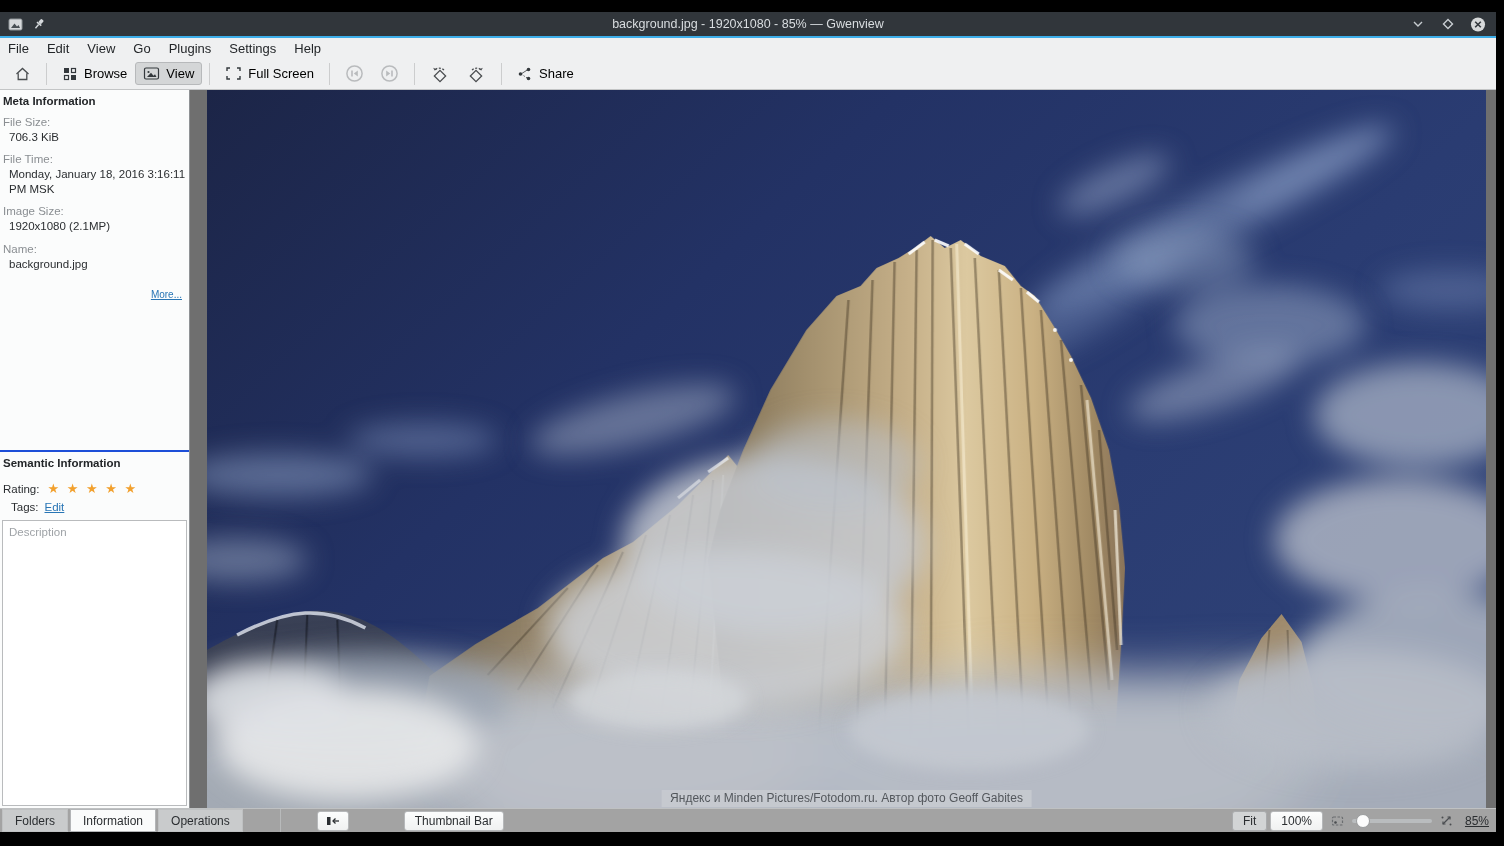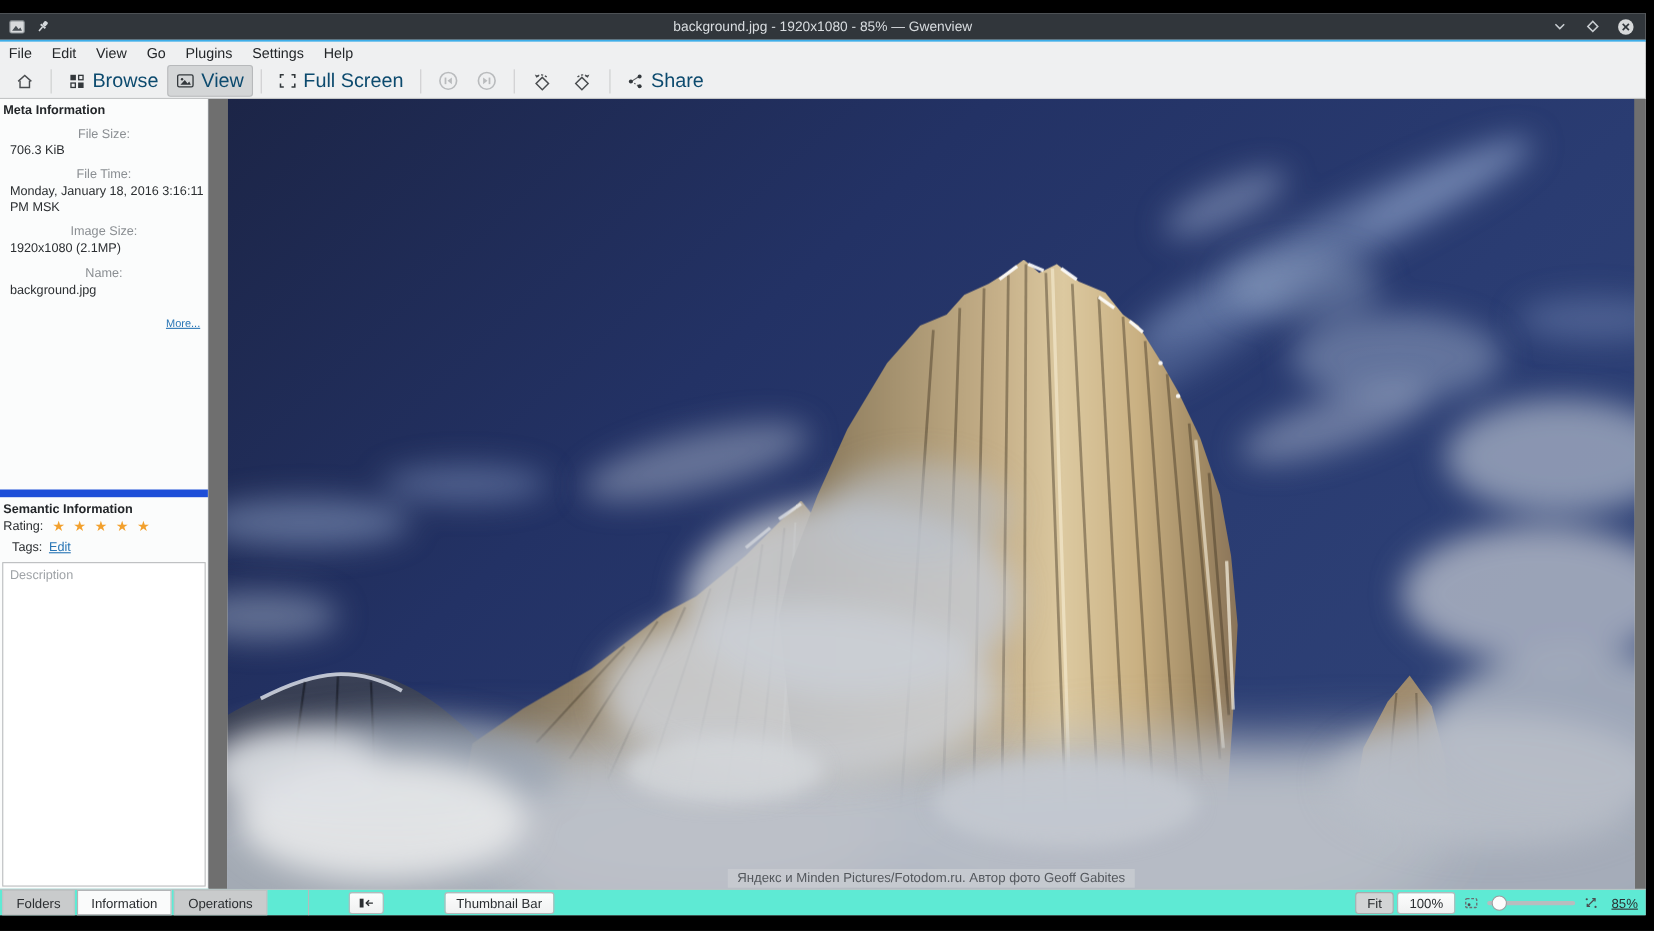--- a/index.html
+++ b/index.html
@@ -22,57 +22,57 @@
   
   .menubar { height:20px; background:#eff0f1; display:flex; align-items:center;
              padding-left:8px; flex:none; }
   .menu-item { font-size:13px; color:#232629; padding:0 9px; }
   .menu-item:first-child { padding-left:0; }
 
   
   .toolbar { height:32px; background:#eff0f1; display:flex; align-items:center;
              padding-left:6px; border-bottom:1px solid #c3c5c6; flex:none; }
   .tb-btn { display:flex; align-items:center; gap:6px; padding:4px 8px; border-radius:3px;
-            font-size:18px; color:#0c4a6e;justify-content:center; }
+            font-size:13px; color:#000000;justify-content:center; }
   .tb-btn.pressed { background:#d4d6d7; border:1px solid #b7b9bb; padding:3px 7px; }
   .tb-sep { width:1px; height:22px; background:#cccdce; margin:0 7px; flex:none; }
   .tb-icon { display:flex; align-items:center; }
   .disabled { opacity:.55; }
 
   
   .main { flex:1; display:flex; min-height:0; }
   .sidebar { width:190px; background:#fbfcfc; border-right:1px solid #8f9295;
              display:flex; flex-direction:column; font-size:11.5px; }
-  .panel-meta { height:362px; padding:5px 3px 16px 3px; border-bottom:7px solid #1d4ed8; position:relative; }
+  .panel-meta { height:362px; padding:5px 3px 16px 3px; border-bottom:2px solid #1d4ed8; position:relative; }
   .panel-title { font-weight:bold; font-size:11.5px; color:#232629; }
-  .meta-label { color:#8a8e92; margin-top:9px;text-align:center; }
+  .meta-label { color:#8a8e92; margin-top:9px; }
   .meta-value { color:#2b2e31; margin-top:2px; padding-left:6px; line-height:1.25; }
   .more-link { display:block; text-align:right; margin:18px 4px 0 0;
                color:#2875b5; text-decoration:underline; font-size:10px; }
   .panel-semantic { padding:5px 3px 0 3px; }
-  .rating-row { display:flex; align-items:center; margin-top:2px; }
+  .rating-row { display:flex; align-items:center; margin-top:12px; }
   .rating-label { color:#2b2e31; }
   .stars { color:#f2a02d; font-size:13px; letter-spacing:2px; margin-left:8px; }
   .tags-row { display:flex; align-items:center; margin-top:5px; padding-left:8px; }
   .tags-label { color:#2b2e31; }
   .edit-link { color:#2875b5; text-decoration:underline; margin-left:6px; }
   .desc-box { flex:1; margin:7px 2px 2px 2px; border:1px solid #b9bbbd; background:#fff;
               resize:none; font-family:"Liberation Sans","DejaVu Sans",sans-serif;
               font-size:11.5px; color:#2b2e31; padding:5px 6px; outline:none; }
   .desc-box::placeholder { color:#9fa3a7; }
 
   .viewarea { flex:1; background:#6f6f6f; position:relative; overflow:hidden; }
   .photo { position:absolute; left:17px; top:0; width:1279px; height:718px; overflow:hidden; }
   .photo svg { display:block; width:100%; height:100%; }
   .caption { position:absolute; bottom:1px; left:50%; transform:translateX(-50%);
              background:rgba(199,203,208,.88); color:#53575c; font-size:12px;
              padding:1px 9px 2px 9px; white-space:nowrap; }
 
   
-  .statusbar { height:24px; background:#5eead4; border-top:1px solid #bfc1c2;
+  .statusbar { height:24px; background:#a3a3a3; border-top:1px solid #bfc1c2;
                display:flex; align-items:center; flex:none; font-size:12px; color:#2b2e31;gap:33px; }
   .sb-tabs { display:flex; gap:2px; padding-left:2px; height:100%; align-items:stretch; }
   .sb-tab { display:flex; align-items:center; padding:0 12px; background:#c9cbcc;
             border:1px solid #bfc1c2; color:#2b2e31; }
   .sb-tab.active { background:#fafbfb; border:1px solid #b3b5b7; }
   .sb-vsep { width:1px; background:#b8babb; height:100%; margin:0 3px 0 4px; }
   .sb-btn { display:flex; align-items:center; justify-content:center; gap:5px;
             border:1px solid #b6b8ba; border-radius:3px;
             background:linear-gradient(#fcfdfd,#f0f1f1); height:20px; padding:0 10px; }
   .sb-btn.pressed { background:#d2d4d5; border-color:#a9abad; }

